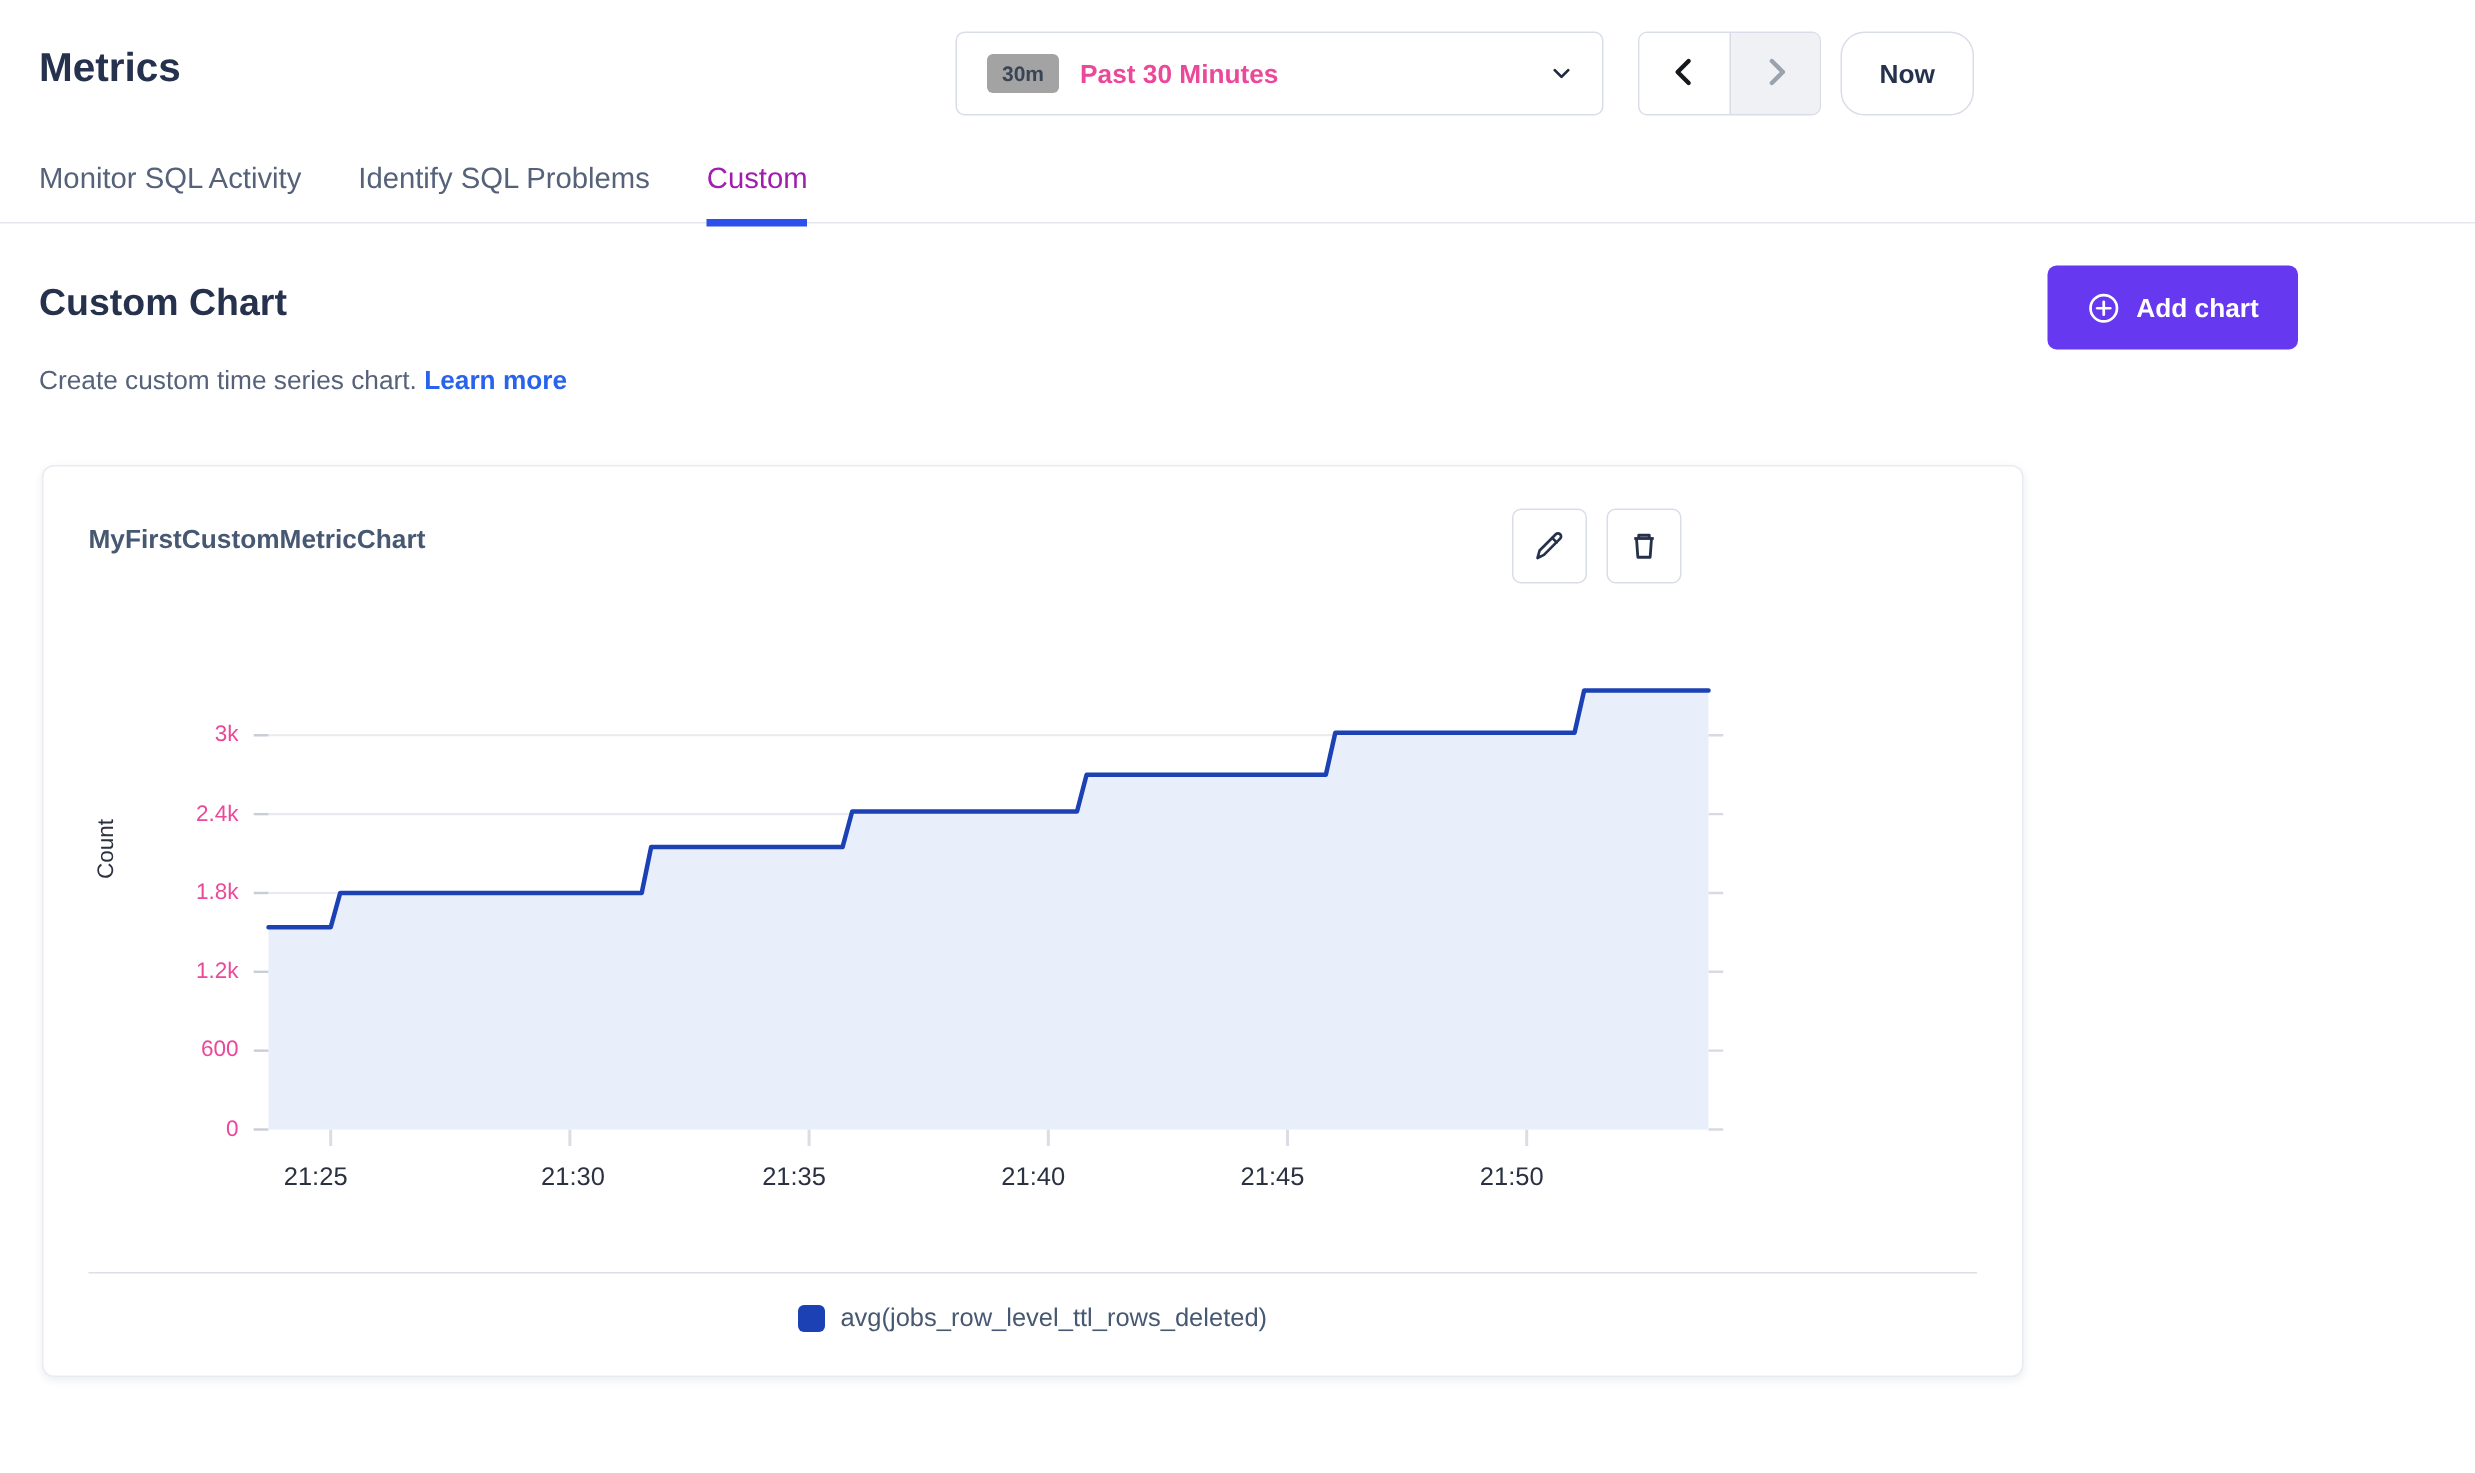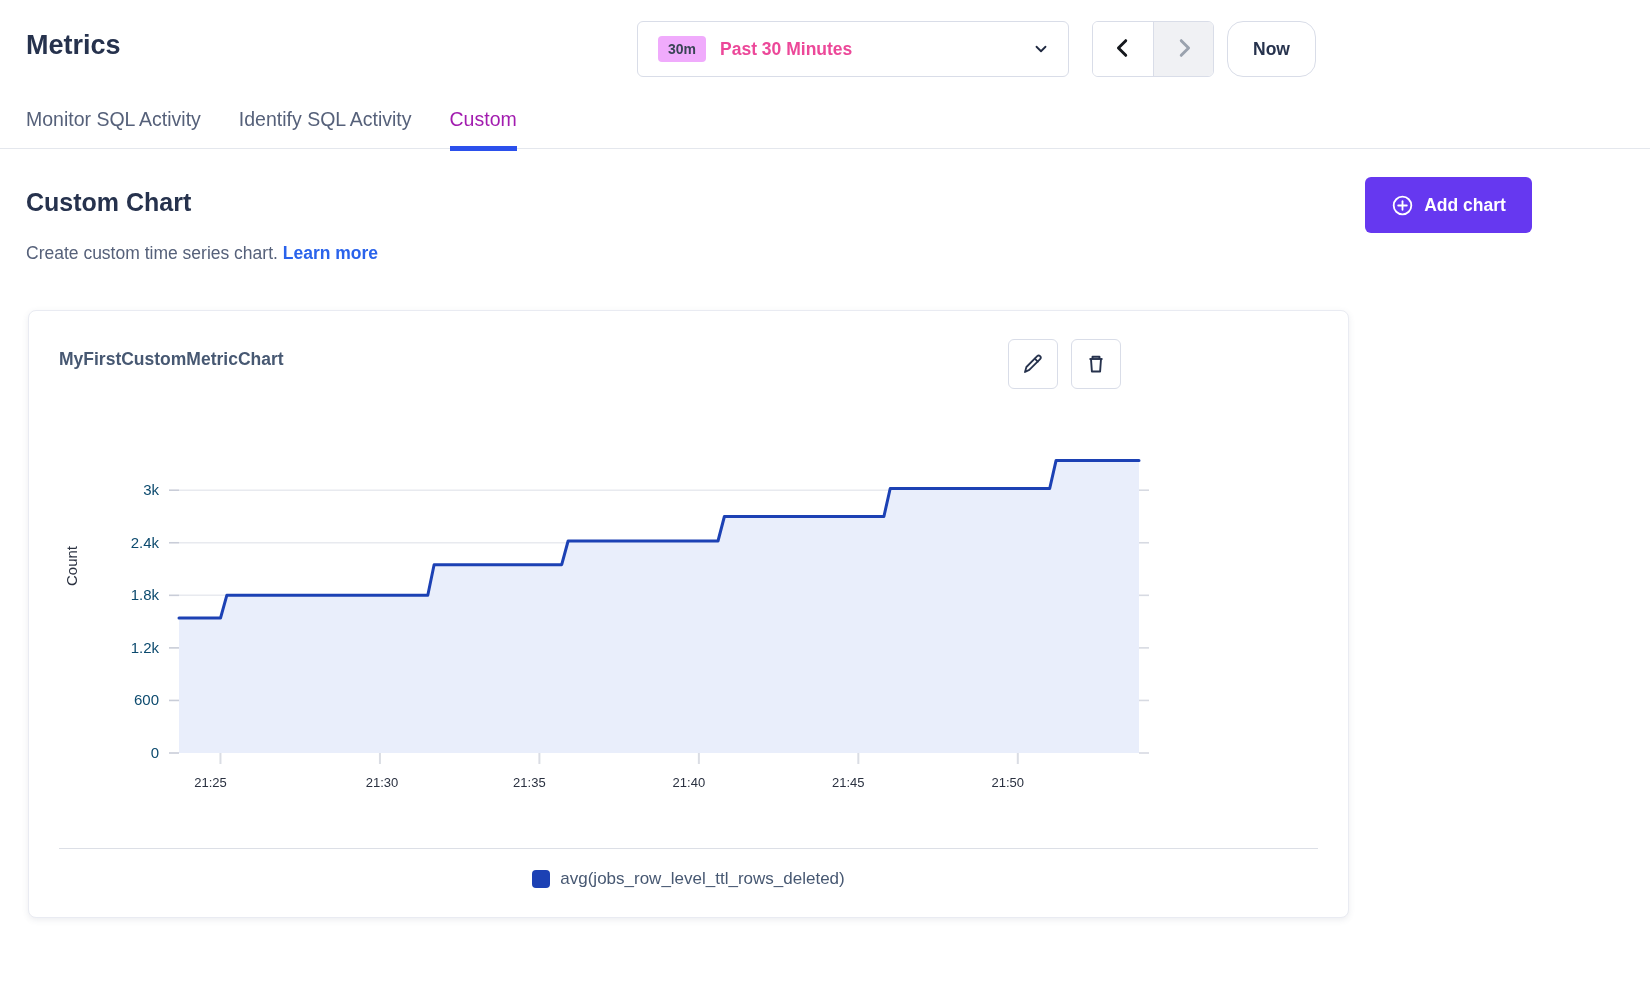--- a/index.html
+++ b/index.html
@@ -5,21 +5,21 @@
   html,body{margin:0;padding:0;background:#ffffff;}
   .page{position:relative;width:1650px;height:982px;background:#fff;
         font-family:"Liberation Sans",sans-serif;color:#26324d;overflow:hidden;}
 
   
   .page-title{position:absolute;left:26px;top:30px;font-size:27px;font-weight:700;color:#26324d;}
 
   .time-selector{position:absolute;left:637px;top:21px;width:432px;height:56px;box-sizing:border-box;
     border:1px solid #d9dde8;border-radius:6px;background:#fff;display:flex;align-items:center;
     padding:0 18px 0 20px;cursor:pointer;}
-  .range-badge{background:#f0abfc;border-radius:4px;padding:5px 10px;font-size:14px;font-weight:700;color:#394455;}
+  .range-badge{background:#a3a3a3;border-radius:4px;padding:5px 10px;font-size:14px;font-weight:700;color:#394455;}
   .range-label{margin-left:14px;font-size:17.5px;font-weight:600;color:#ec4899;}
   .chev-down{margin-left:auto;display:flex;}
 
   .arrow-group{position:absolute;left:1092px;top:21px;height:56px;display:flex;
     border:1px solid #d9dde8;border-radius:6px;overflow:hidden;box-sizing:border-box;background:#fff;}
   .arrow-btn{width:60px;height:100%;display:flex;align-items:center;justify-content:center;border:none;background:#fff;cursor:pointer;padding:0;}
   .arrow-btn.next{background:#f0f1f4;border-left:1px solid #d9dde8;cursor:default;}
 
   .now-button{position:absolute;left:1227px;top:21px;width:89px;height:56px;box-sizing:border-box;
     border:1px solid #d9dde8;border-radius:16px;background:#fff;font-family:inherit;
@@ -45,24 +45,24 @@
     border:1px solid #e9ebf2;border-radius:8px;box-shadow:0 2px 6px rgba(70,80,110,.10);box-sizing:border-box;}
   .card-title{position:absolute;left:30px;top:38px;font-size:17.5px;font-weight:700;color:#475872;}
   .icon-btn{position:absolute;top:28px;width:50px;height:50px;box-sizing:border-box;border:1px solid #d9dde8;
     border-radius:6px;background:#fff;cursor:pointer;display:flex;align-items:center;justify-content:center;padding:0;}
   .icon-btn.edit{left:979px;} .icon-btn.trash{left:1042px;}
 
   
   .ylabel-rot{position:absolute;left:42px;top:255px;transform:translate(-50%,-50%) rotate(-90deg);
     font-size:15px;color:#2a3140;white-space:nowrap;}
   .y-labels{position:absolute;left:0;top:110px;width:130px;}
-  .y-labels div{position:absolute;right:0;width:130px;text-align:right;font-size:15px;color:#0c4a6e;line-height:18px;}
+  .y-labels div{position:absolute;right:0;width:130px;text-align:right;font-size:15px;color:#ec4899;line-height:18px;}
   #chart-svg{position:absolute;left:140px;top:110px;}
   .x-labels{position:absolute;left:140px;top:110px;width:960px;}
-  .x-labels div{position:absolute;width:80px;text-align:center;font-size:13px;color:#2a3140;}
+  .x-labels div{position:absolute;width:80px;text-align:center;font-size:17px;color:#2a3140;}
   .legend-divider{position:absolute;left:30px;right:30px;top:537px;border-top:1px solid #dcdfe6;}
   .legend{position:absolute;left:0;right:0;top:558px;display:flex;align-items:center;justify-content:center;gap:10px;}
   .legend-swatch{width:18px;height:18px;border-radius:4px;}
   .legend-label{font-size:17px;color:#475872;}
 </style>
 </head>
 <body>
 
 <div class="page">
 
@@ -92,21 +92,21 @@
             <polyline points="9 4 17 12 9 20"></polyline>
           </svg>
       </span>
     </button>
   </div>
 
   <button class="now-button">Now</button>
 
   <div class="tabs">
     <span class="tab">Monitor SQL Activity</span>
-    <span class="tab">Identify SQL Activity</span>
+    <span class="tab">Identify SQL Problems</span>
     <span class="tab active">Custom</span>
   </div>
 
   <div class="section-heading">Custom Chart</div>
   <div class="section-sub">
     <span>Create custom time series chart.</span>
     <a class="learn-more">Learn more</a>
   </div>
 
   <button class="add-chart">

